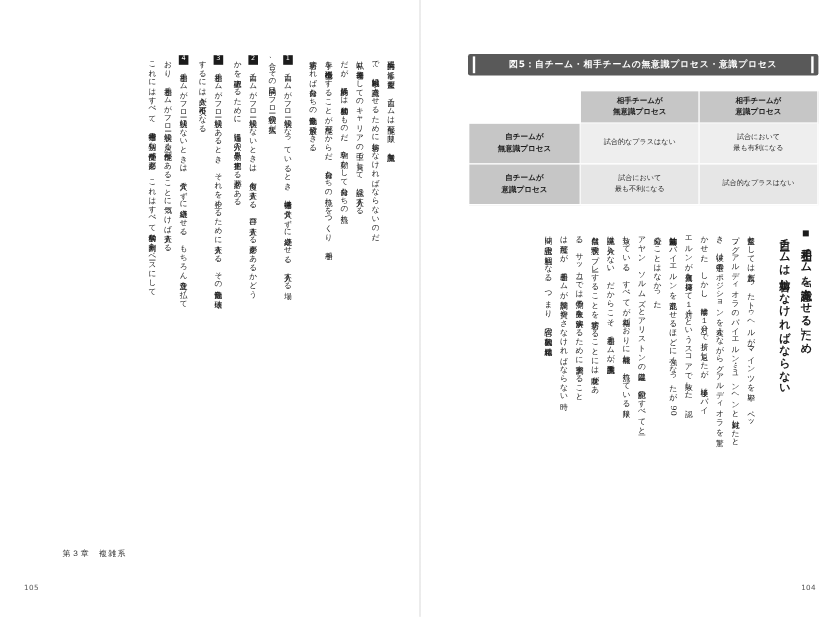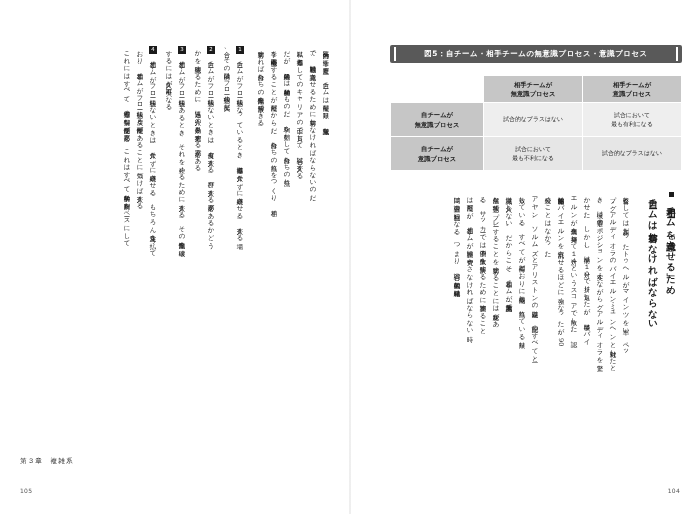--- a/index.html
+++ b/index.html
@@ -109,20 +109,21 @@
   }
   #folio-left-num  { left: 20px;  bottom: 20px; }
   #folio-right-num { right: 20px; bottom: 20px; }
 
   .running-head {
     position: absolute;
     font-family: "DejaVu Serif", "Liberation Serif", serif;
     color: #2a2a2a;
     font-size: 6.6px;
     letter-spacing: 0.16em;
+    margin-left: 32px;
   }
   #running-left { left: 20px; bottom: 48px; }
 
   
   #figure {
     position: absolute;
     left: 40px;
     top: 45px;
     width: 292px;
   }

